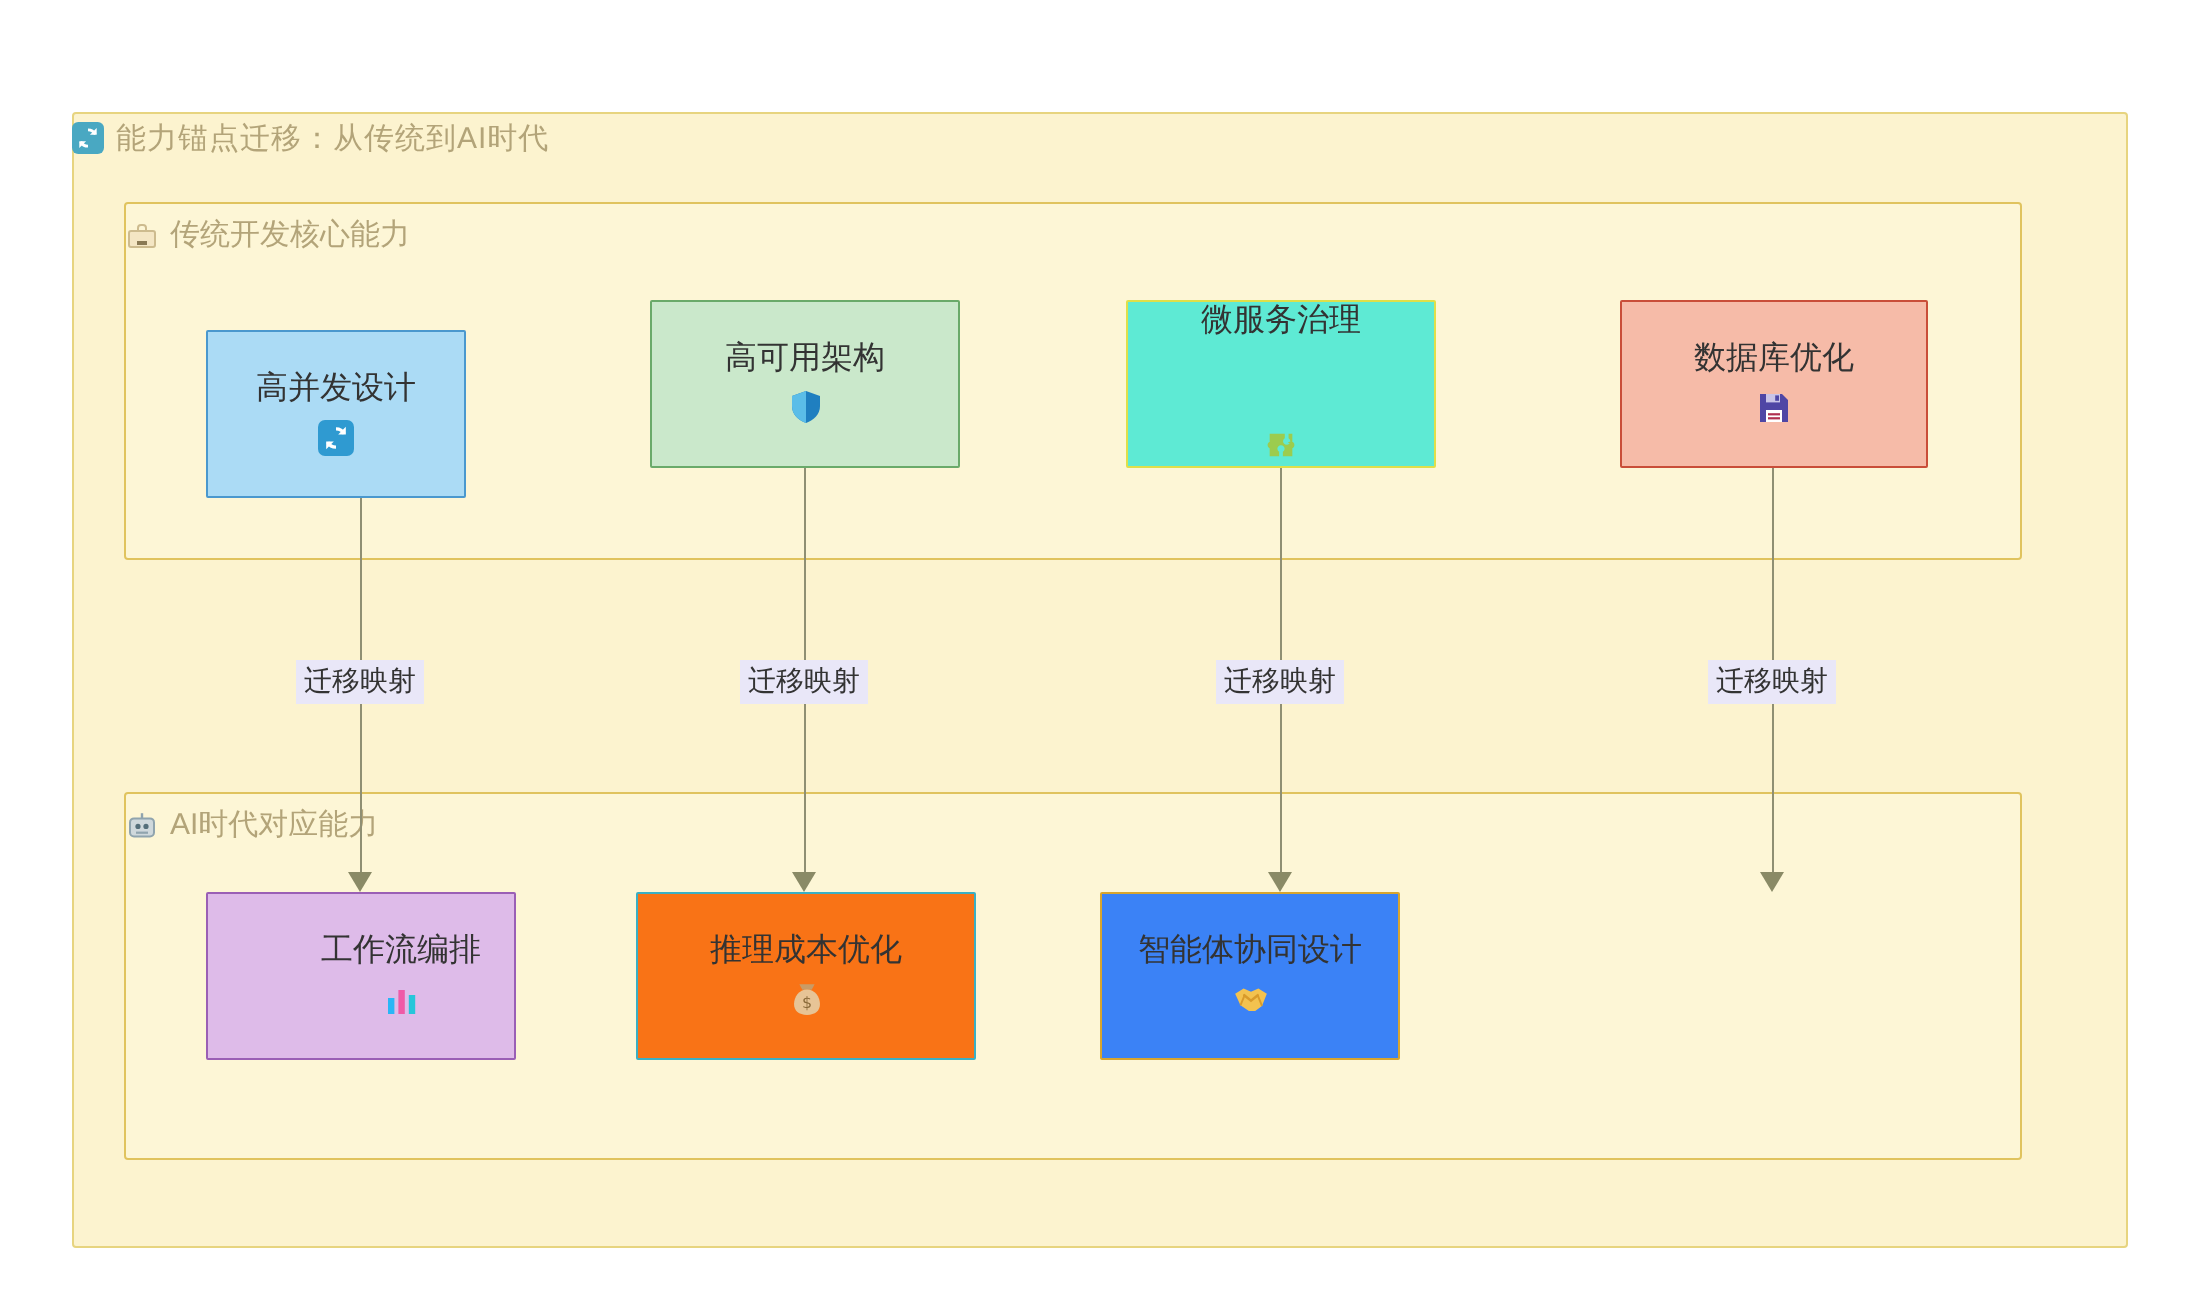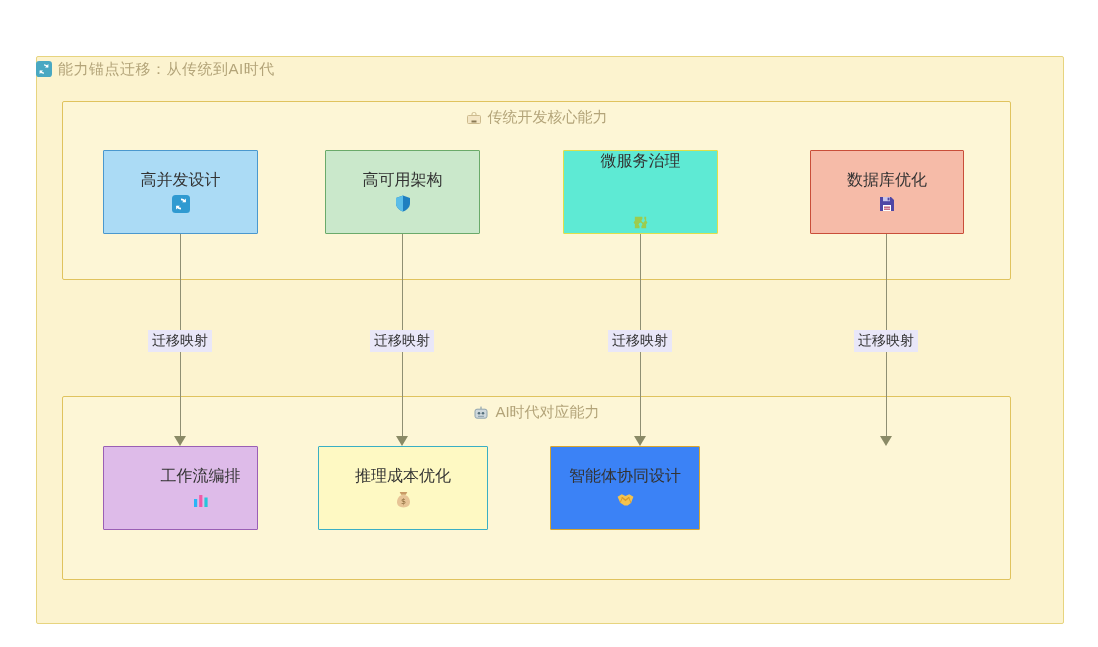--- a/index.html
+++ b/index.html
@@ -9,21 +9,21 @@
   .outer-box{position:absolute;left:36px;top:56px;width:1026px;height:566px;
     background:#fcf3cf;border:1px solid #e7d47f;border-radius:2px;}
 
   .diagram-title{position:absolute;left:36px;top:60px;width:1026px;
     font-size:15px;color:#b3a479;letter-spacing:.5px;}
   .diagram-title .ttl-icon{display:inline-block;vertical-align:-3px;margin-right:6px;}
 
   .subgraph{position:absolute;background:#fdf6d6;border:1px solid #e0c35e;border-radius:2px;}
   .subgraph.top{left:62px;top:101px;width:947px;height:177px;}
   .subgraph.bottom{left:62px;top:396px;width:947px;height:182px;}
-  .subgraph-title{position:absolute;top:6px;left:0;width:100%;text-align:center;
+  .subgraph-title{position:absolute;top:6px;left:0;width:100%;
     font-size:15px;color:#b3a479;}
   .subgraph-title .ttl-icon{display:inline-block;vertical-align:-3px;margin-right:6px;}
 
   .node{position:absolute;height:84px;border:1.5px solid;border-radius:1px;
     display:flex;flex-direction:column;align-items:center;justify-content:center;
     gap:6px;box-sizing:border-box;}
   .node-label{font-size:16px;color:#333333;line-height:1.1;}
   .node-icon{height:18px;display:flex;align-items:center;justify-content:center;}
 
   .edge{position:absolute;top:234px;height:212px;width:120px;margin-left:-60px;}
@@ -93,21 +93,21 @@
     <div class="edge-line"></div>
     <div class="edge-arrow"></div>
     <div class="edge-label">迁移映射</div>
   </div>
   <div class="edge" style="left:886px">
     <div class="edge-line"></div>
     <div class="edge-arrow"></div>
     <div class="edge-label">迁移映射</div>
   </div>
 
-  <div class="node" style="left: 103px; top: 150px; width: 155px; background-color: rgb(171, 219, 245); border-color: rgb(74, 152, 206);">
+  <div class="node" style="left: 103px; top: 165px; width: 130px; background-color: rgb(171, 219, 245); border-color: rgb(74, 152, 206);">
     <div class="node-label">高并发设计</div>
     <div class="node-icon">
       <svg width="18" height="18" viewBox="0 0 18 18">
           <rect width="18" height="18" rx="3.5" fill="#2f9ad1"></rect>
           <path d="M9 4.4a4.6 4.6 0 0 1 4.1 2.5" stroke="#fff" stroke-width="1.6" fill="none"></path>
           <path d="M13.9 3.4v3.8h-3.8z" fill="#fff"></path>
           <path d="M9 13.6a4.6 4.6 0 0 1-4.1-2.5" stroke="#fff" stroke-width="1.6" fill="none"></path>
           <path d="M4.1 14.6v-3.8h3.8z" fill="#fff"></path>
         </svg>
     </div>
@@ -151,21 +151,21 @@
     <div class="node-label">工作流编排</div>
     <div class="node-icon">
       <svg width="16" height="16" viewBox="0 0 16 16">
           <rect x="1" y="7" width="3.2" height="8" fill="#29b6f6"></rect>
           <rect x="6.2" y="3" width="3.2" height="12" fill="#ef5aa7"></rect>
           <rect x="11.4" y="5.5" width="3.2" height="9.5" fill="#26c6da"></rect>
         </svg>
     </div>
   </div>
 
-  <div class="node" style="left: 318px; top: 446px; width: 170px; background-color: #fef9c3; border-color: rgb(58, 175, 196); justify-content: center;">
+  <div class="node" style="left: 318px; top: 446px; width: 170px; background-color: #f97316; border-color: rgb(58, 175, 196); justify-content: center;">
     <div class="node-label">推理成本优化</div>
     <div class="node-icon">
       <svg width="15" height="17" viewBox="0 0 14 16">
           <path d="M4.8 3.6L3.4 1h7.2L9.2 3.6z" fill="#c99b66"></path>
           <path d="M7 3.5C3.3 3.5.9 7 .9 10.4c0 3.2 2.2 5.1 6.1 5.1s6.1-1.9 6.1-5.1C13.1 7 10.7 3.5 7 3.5z" fill="#e7c496"></path>
           <text x="7" y="12" font-size="7.5" text-anchor="middle" fill="#8a6a3a" font-family="'DejaVu Sans',sans-serif">$</text>
         </svg>
     </div>
   </div>
 

